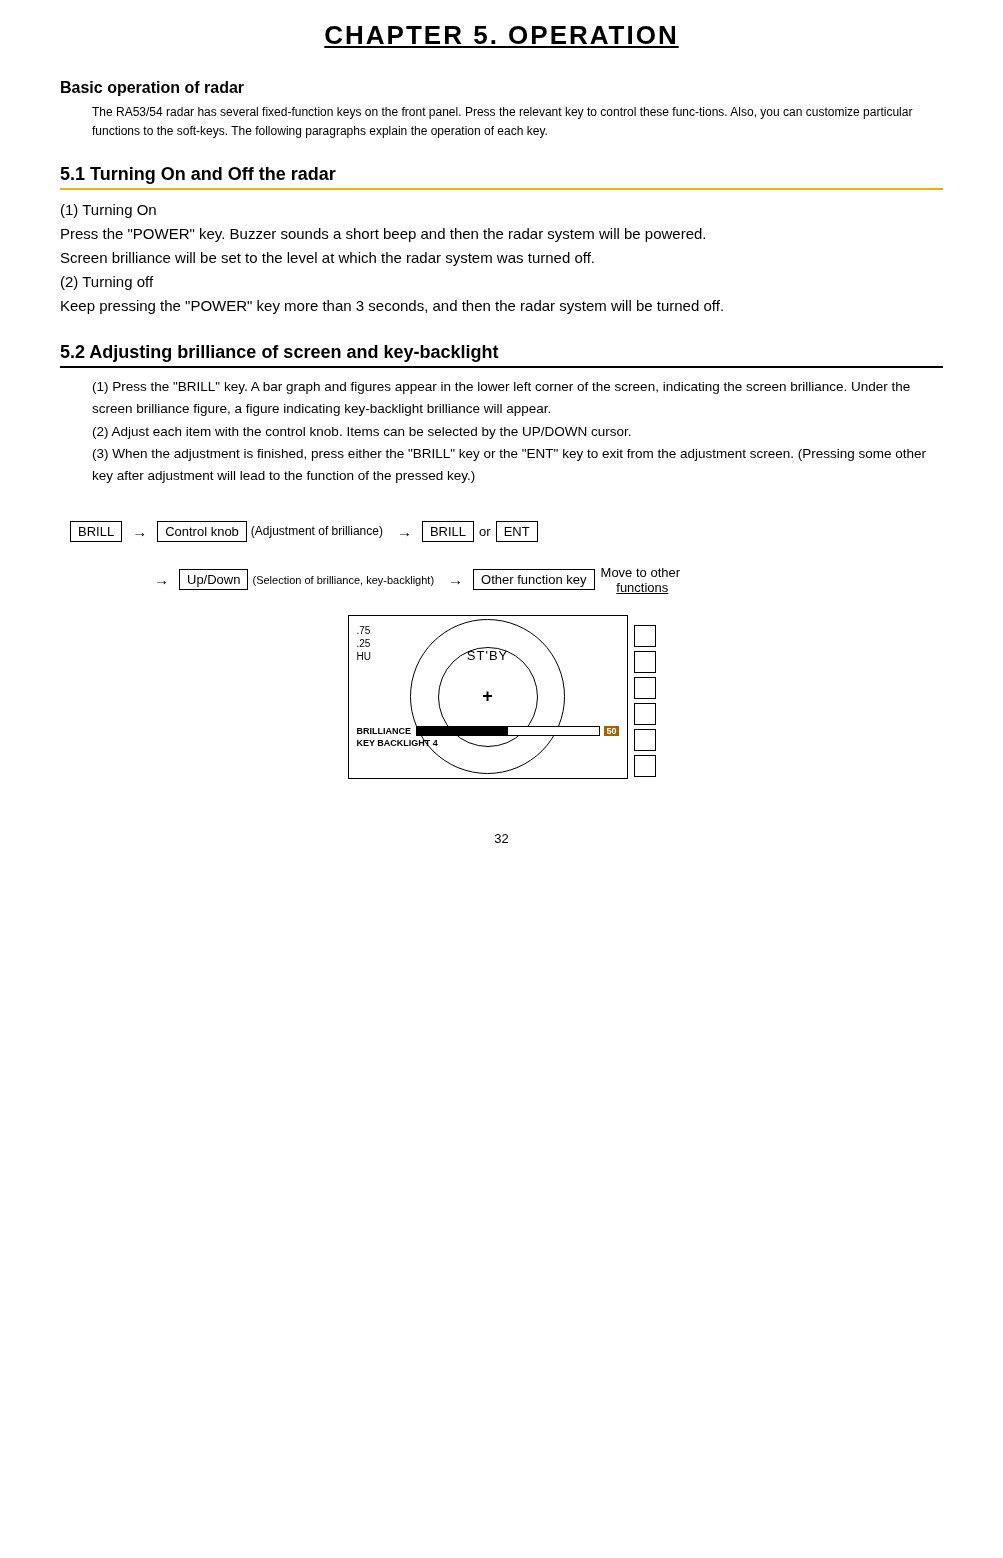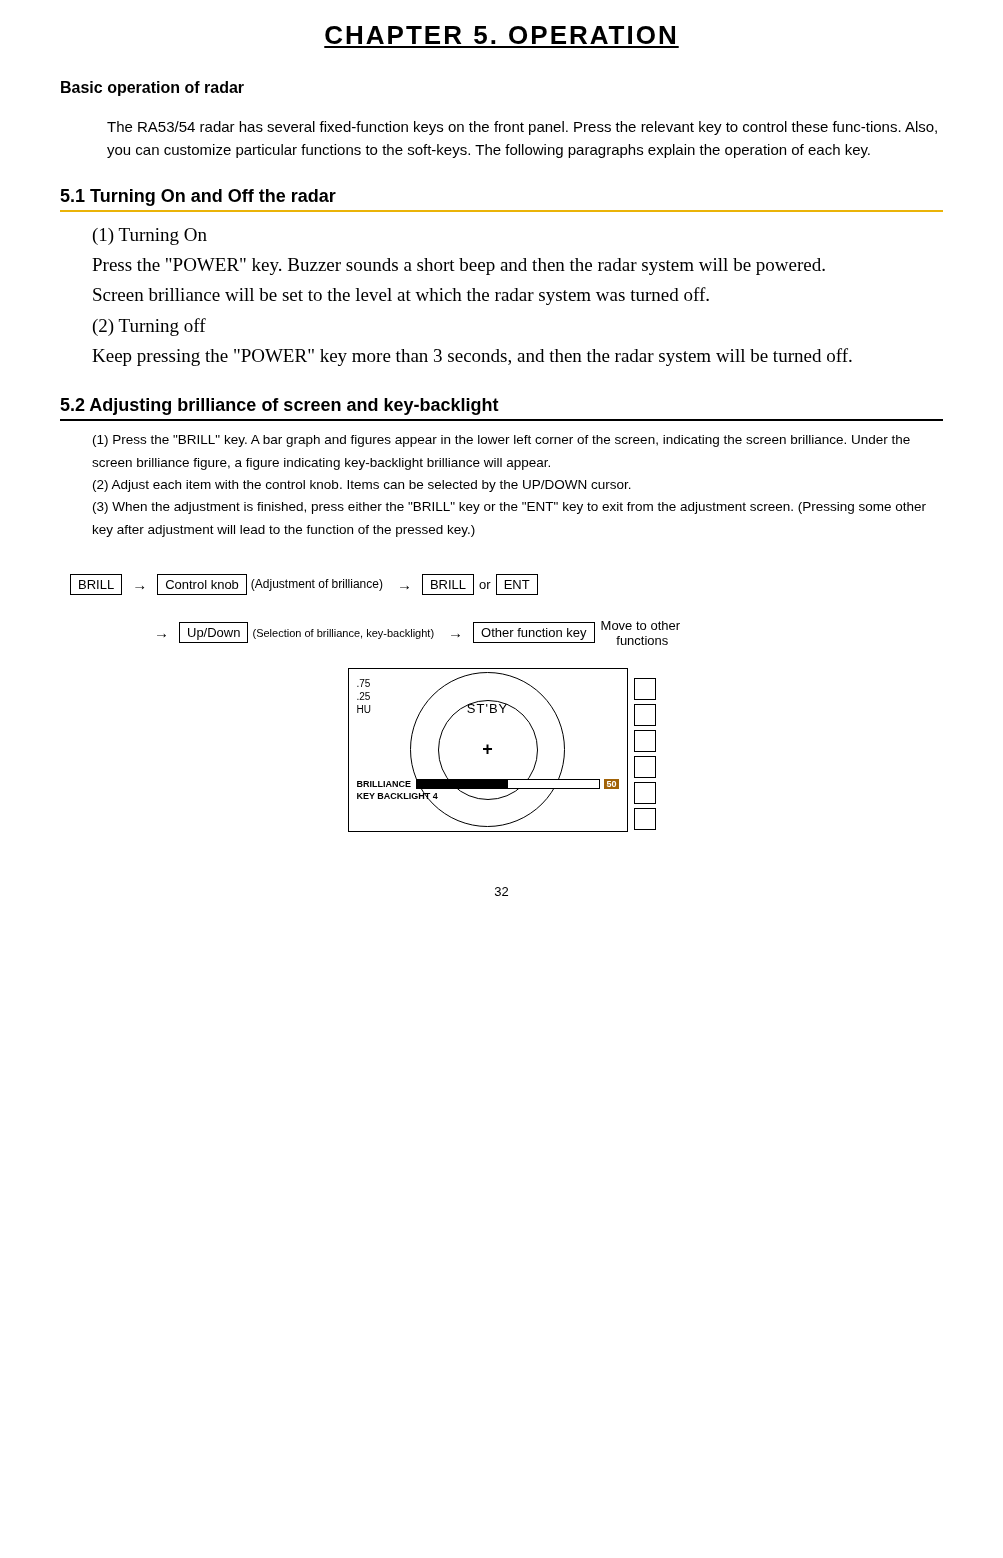--- a/index.html
+++ b/index.html
@@ -18,46 +18,44 @@
       font-size: 26px;
       font-weight: bold;
       text-decoration: underline;
       letter-spacing: 2px;
       margin-bottom: 28px;
     }
 
     .section-basic h2 {
       font-size: 16px;
       font-weight: bold;
-      margin-bottom: 18px;
+      margin-bottom: 6px;
     }
 
     .section-basic p {
-      margin-left: 47px;
-      font-size: 15px;
+      margin-left: 32px;
+      font-size: 12px;
       line-height: 1.55;
     }
 
     .section-51 {
       margin-top: 24px;
     }
 
     .section-51 h2 {
       font-size: 18px;
       font-weight: bold;
       border-bottom: 2px solid #eab308;
       padding-bottom: 3px;
       margin-bottom: 8px;
     }
 
     .section-51 .content {
-      margin-left: 32px;
-      font-size: 19px;
+      font-size: 15px;
       line-height: 1.6;
-      font-family: Liberation Serif, serif;
     }
 
     .section-52 {
       margin-top: 24px;
     }
 
     .section-52 h2 {
       font-size: 18px;
       font-weight: bold;
       border-bottom: 2px solid #000;
@@ -296,21 +294,21 @@
     </div>
 
     <div class="flow-row second">
       <span class="arrow">→</span>
       <span class="key-box">Up/Down</span>
       <span class="flow-label" style="font-size:11px;">(Selection of brilliance, key-backlight)</span>
       <span class="arrow">→</span>
       <span class="key-box">Other function key</span>
       <span class="second-row-wrap">
         <span style="margin-left:6px;font-size:13px;">Move to other</span>
-        <span style="margin-left:10px;font-size:13px;">functions</span>
+        <span style="margin-left:10px;font-size:13px;text-decoration:underline;">functions</span>
       </span>
     </div>
   </div>
 
   <div class="diagram-area">
     <div class="radar-screen-container">
       <div class="radar-screen">
         <div class="range-label" style="white-space:pre;">.75
 .25
 HU</div>

